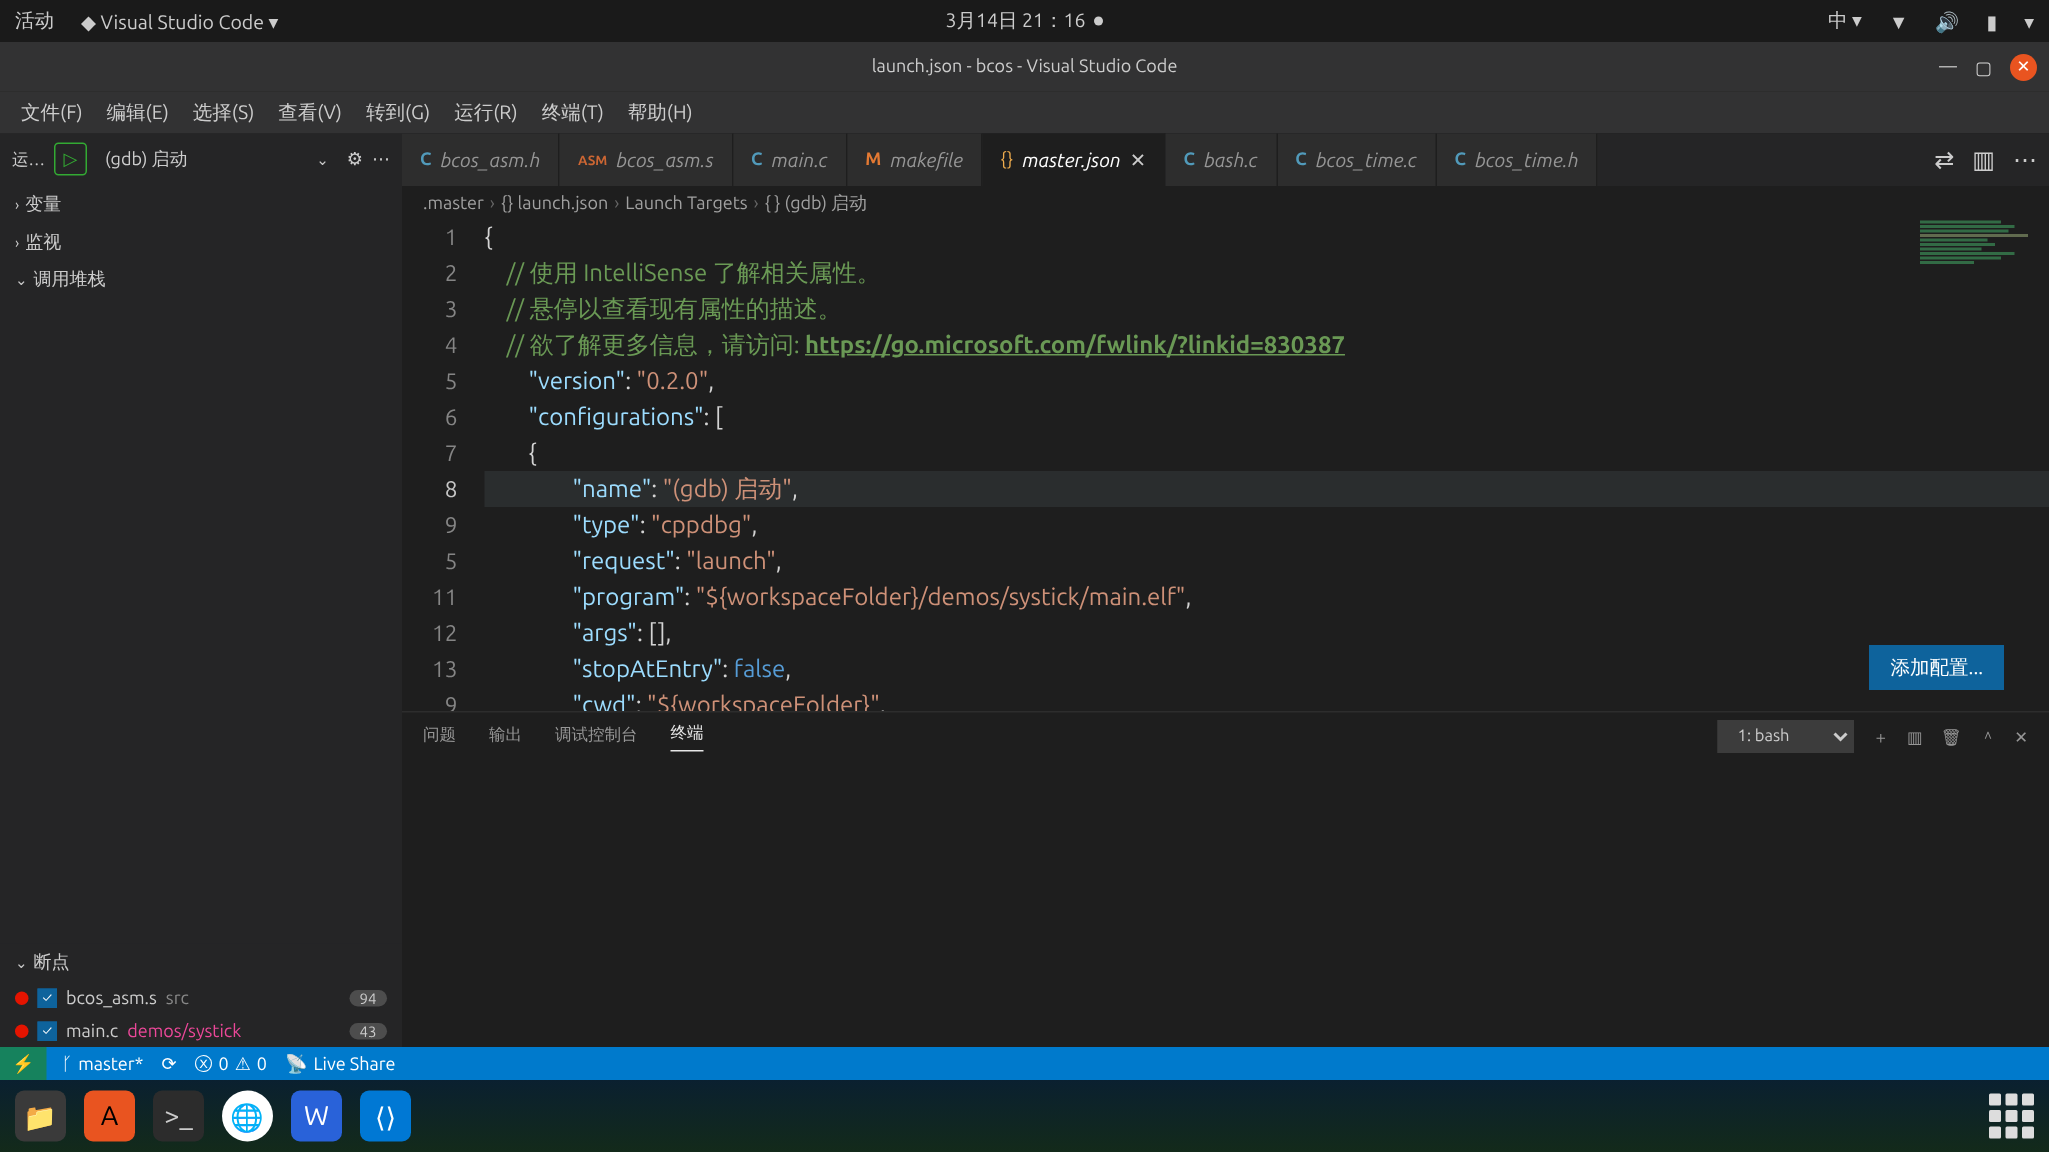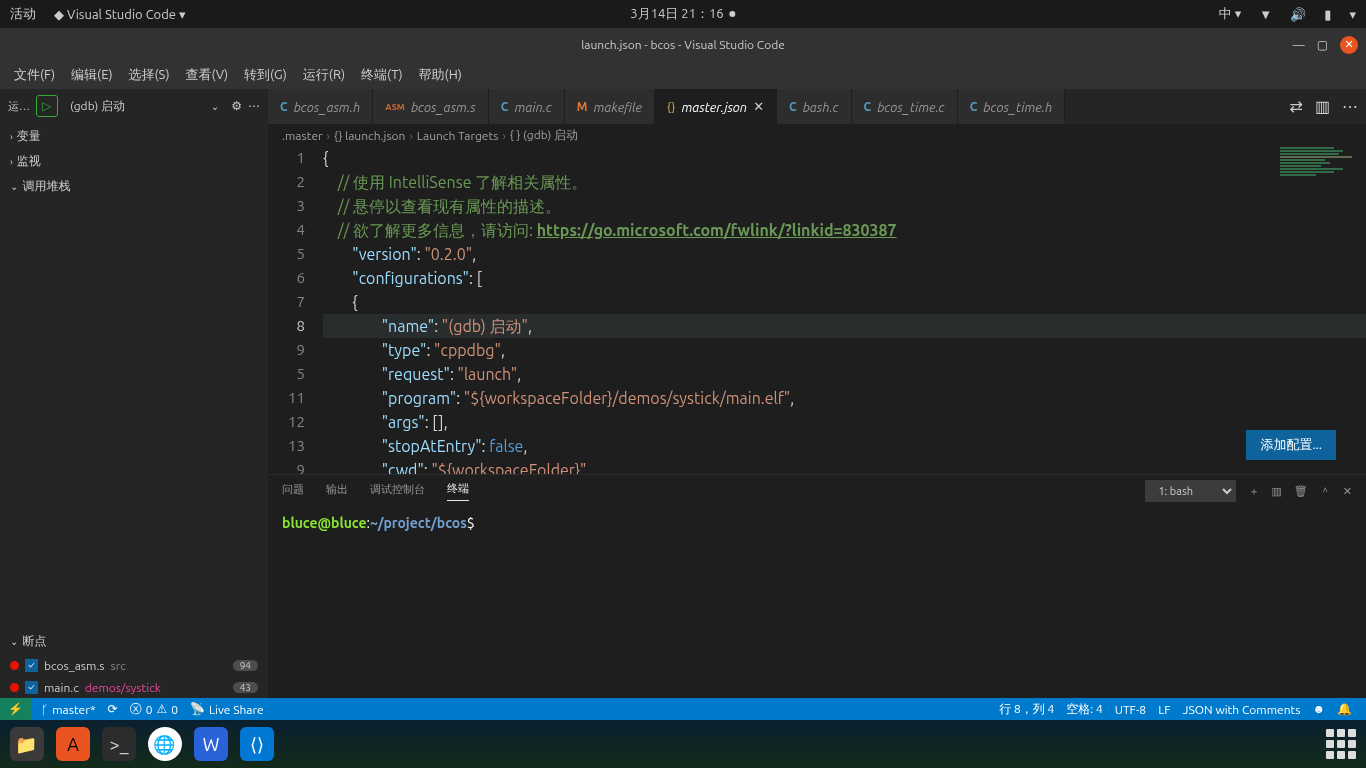--- a/index.html
+++ b/index.html
@@ -252,42 +252,30 @@
           <span class="pt active">终端</span>
           <div class="panel-right">
           <select class="term-select"><option>1: bash</option></select>
           <span>＋</span>
           <span>▥</span>
           <span>🗑</span>
           <span>＾</span>
           <span>✕</span>
         </div>
       </div>
-      <div class="terminal">
-        <span class="t-user">bluce@bluce</span><span style="color:#fff">:</span><span class="t-path">~/project/bcos</span><span style="color:#fff">$</span>
-      </div>
     </div>
   </div>
 </div>
 
 <div class="statusbar">
   <div class="remote sb-item">⚡</div>
   <div class="sb-item">ᚴ <span>master*</span></div>
   <div class="sb-item">⟳</div>
   <div class="sb-item">ⓧ <span>0</span> ⚠ <span>0</span></div>
   <div class="sb-item">📡 <span>Live Share</span></div>
-  <div class="right">
-    <div class="sb-item">行 8，列 4</div>
-    <div class="sb-item">空格: 4</div>
-    <div class="sb-item">UTF-8</div>
-    <div class="sb-item">LF</div>
-    <div class="sb-item">JSON with Comments</div>
-    <div class="sb-item">☻</div>
-    <div class="sb-item">🔔</div>
-  </div>
 </div>
 
 <div class="dock">
   <div class="app" style="background:#3a3a3a">📁</div>
   <div class="app" style="background:#e95420">A</div>
   <div class="app" style="background:#2c2c2c;color:#ccc">&gt;_</div>
   <div class="app" style="background:#fff;border-radius:50%">🌐</div>
   <div class="app" style="background:#2962d9;color:#fff">W</div>
   <div class="app" style="background:#0078d4;color:#fff">⟨⟩</div>
   <div class="apps-grid">

